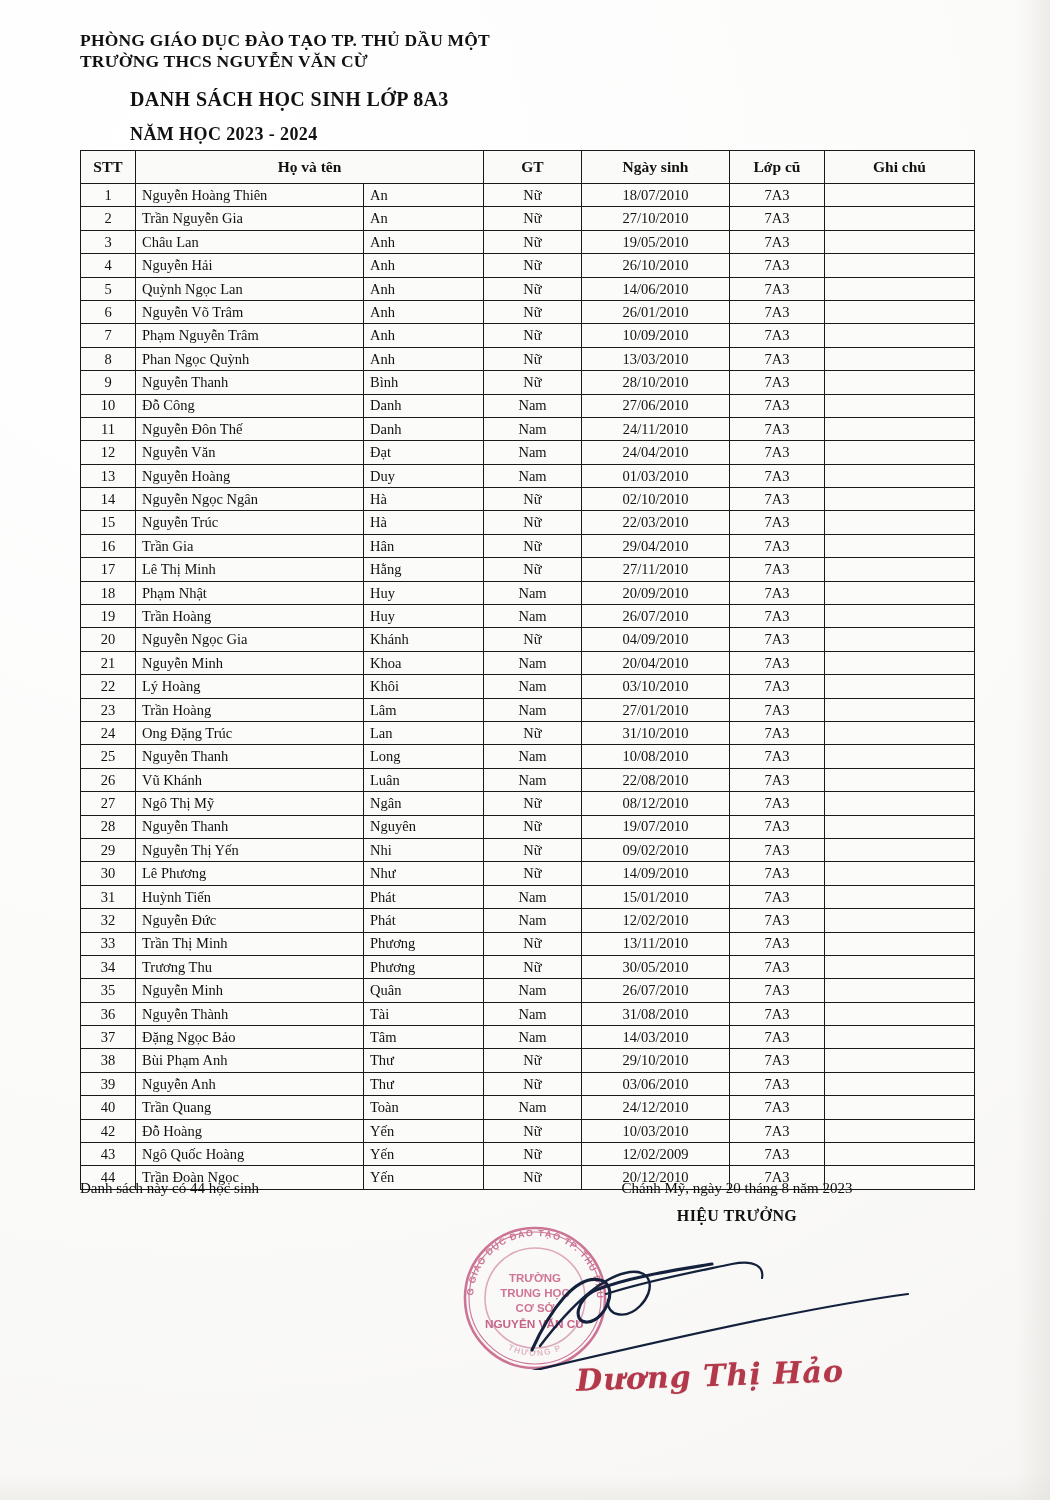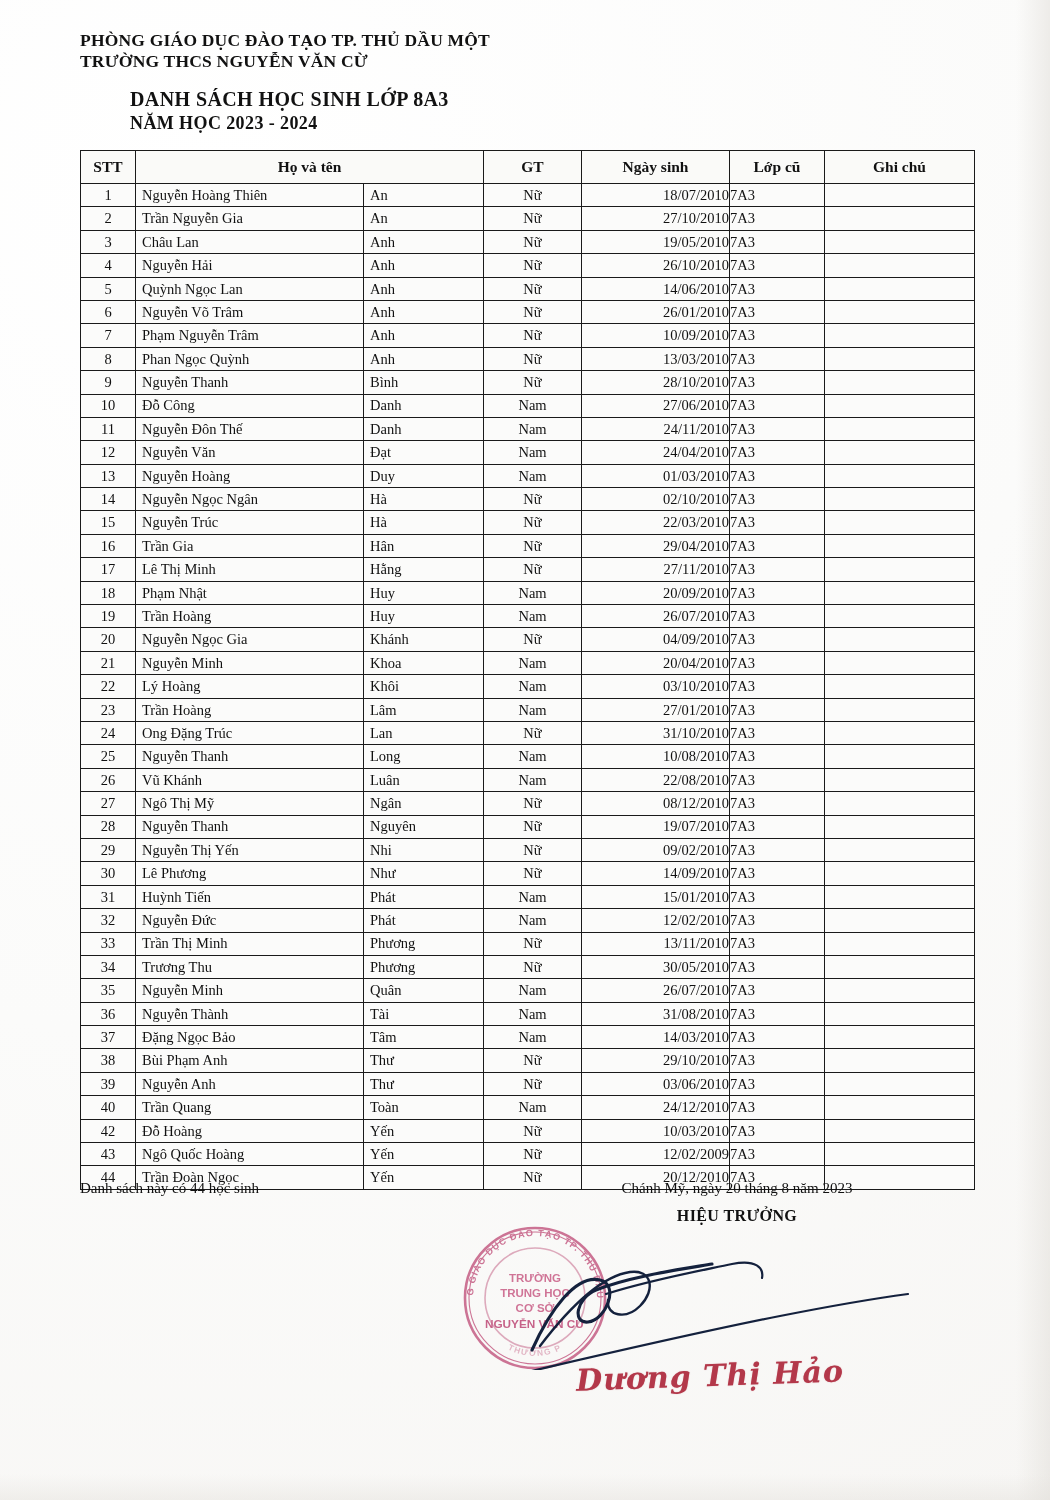--- a/index.html
+++ b/index.html
@@ -59,21 +59,21 @@
   }
   .doc-title .t1 {
     font-weight: bold;
     font-size: 20px;
     letter-spacing: 0.4px;
   }
   .doc-title .t2 {
     font-weight: bold;
     font-size: 18px;
     letter-spacing: 0.4px;
-    margin-top: 2px;
+    margin-top: 13px;
   }
 
   
   .roster {
     position: absolute;
     left: 80px;
     top: 150px;
     width: 894px;
     border-collapse: collapse;
     table-layout: fixed;
@@ -99,22 +99,22 @@
   col.c-ten   { width: 120px; }
   col.c-gt    { width: 98px; }
   col.c-ns    { width: 148px; }
   col.c-lop   { width: 95px; }
   col.c-ghi   { width: 150px; }
 
   td.stt  { text-align: center; }
   td.ho   { text-align: left;   padding-left: 6px; }
   td.ten  { text-align: left;   padding-left: 6px; }
   td.gt   { text-align: center; }
-  td.ns   { text-align: right; }
-  td.lop  { text-align: left; }
+  td.ns   { text-align: center; }
+  td.lop  { text-align: center; }
   td.ghi  { text-align: center; }
 
   
   .footer {
     position: absolute;
     left: 80px;
     top: 1180px;
     width: 894px;
     font-size: 15px;
   }

